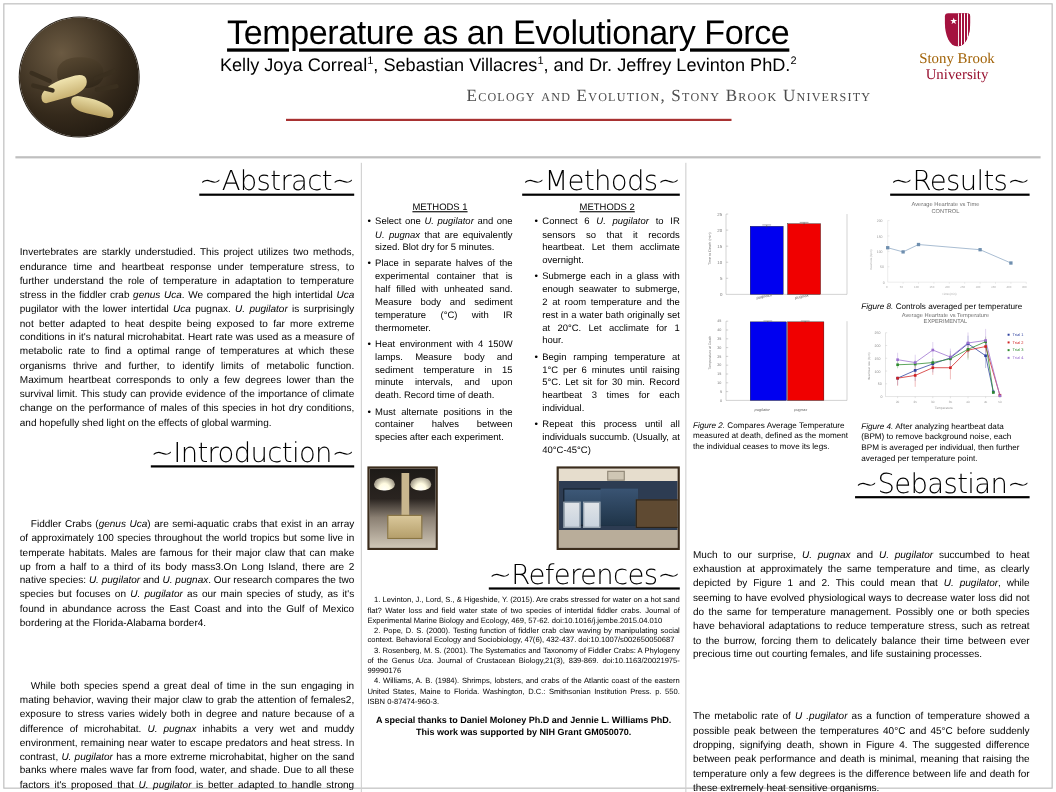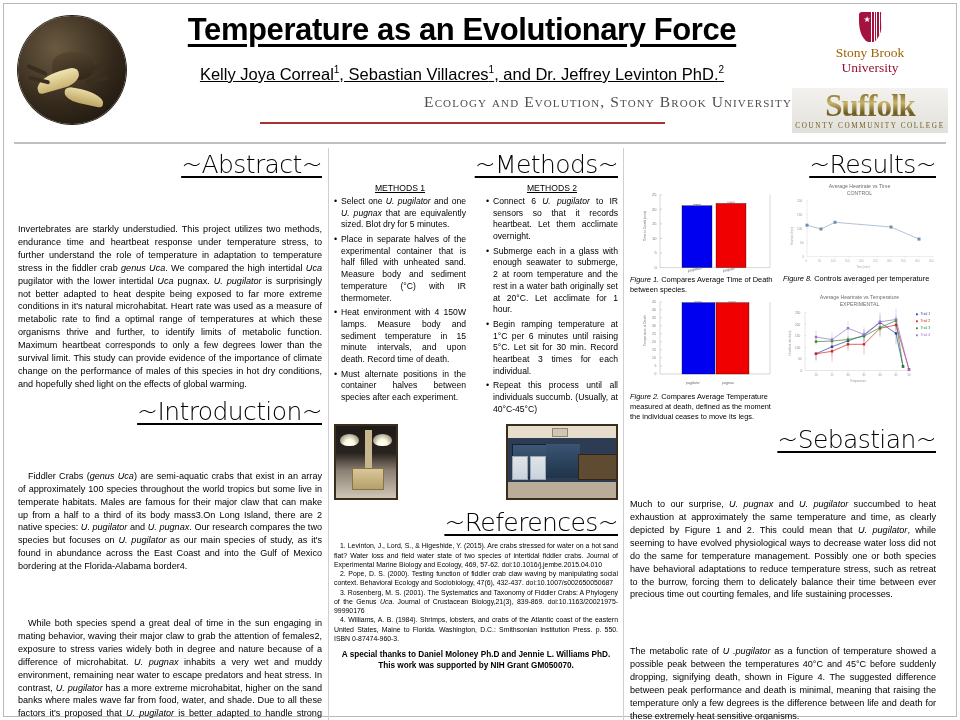--- a/index.html
+++ b/index.html
@@ -42,25 +42,25 @@
     position:absolute; left:34px; top:36px; width:42px; height:28px;
     background: linear-gradient(160deg,#5a4a33,#2d2417);
     border-radius: 46% 46% 40% 40%;
   }
   .crab-photo .leg {
     position:absolute; width:22px; height:4px; background:#3a2f1f; border-radius:3px;
   }
 
   .title-wrap { position:absolute; left:128px; top:8px; width:660px; text-align:center; }
   .poster-title {
-    font-size: 31px; font-weight: bold; letter-spacing: -0.4px;
+    font-size: 31px; font-weight: normal; letter-spacing: -0.4px;
     text-decoration: underline; text-underline-offset: 4px;
     white-space: nowrap;
   }
-  .authors { font-size: 16.5px; margin-top: 16px; text-decoration: underline; }
+  .authors { font-size: 16.5px; margin-top: 2px; }
   .authors sup { font-size: 10px; }
   .affil {
     font-family: "Liberation Serif", serif;
     font-size: 15.5px; letter-spacing: 1.1px; color: #4d4d4d;
     margin-top: 9px; font-variant: small-caps; text-align: right;
   }
   .title-rule {
     width: 405px; height: 2px; background: #a83232;
     margin: 11px auto 0;
   }
@@ -238,24 +238,20 @@
     <div class="logos">
       <div class="sb-logo">
         <div class="sb-shield">
           <div class="rays"></div>
             <div class="star">★</div>
         </div>
         <div class="sb-name">
           <div class="l1">Stony Brook</div>
           <div class="l2">University</div>
         </div>
-      </div>
-      <div class="suffolk">
-        <div class="big">Suffolk</div>
-        <div class="small">COUNTY COMMUNITY COLLEGE</div>
       </div>
     </div>
   </div>
 
   <div class="header-rule"></div>
 
   <div class="cols">
 
     <div class="col col-left">
 
@@ -368,21 +364,20 @@
                   <line x1="63" y1="21.5" x2="71" y2="21.5"></line>
                 <line x1="101" y1="19.2" x2="101" y2="21.7"></line>
                   <line x1="97" y1="19.2" x2="105" y2="19.2"></line>
               </g>
               <g font-size="3.8" fill="#666" font-style="italic" font-family="Liberation Sans, sans-serif">
                 <text x="58" y="89" transform="rotate(-12 58 89)">pugilator</text>
                 <text x="93" y="89" transform="rotate(-12 93 89)">pugnax</text>
               </g>
             </svg>
           </div>
-          <div class="fig-cap"><span class="fignum">Figure 1.</span><span> Compares Average Time of Death between species.</span></div>
         </div>
 
         <div class="fig-cell">
           <div class="chart">
             <div class="chart-title">Average Heartrate vs Time</div>
             <div class="chart-title">CONTROL</div>
             <svg width="155" height="76" viewBox="0 0 155 76">
               <g font-family="Liberation Sans, sans-serif" font-size="3.2" fill="#999">
                 <text x="14" y="6">200</text>
                   <text x="14" y="20">150</text>
@@ -606,20 +601,21 @@
                 <text x="137.5" y="8.4" fill="#2b3f9e">Trial 1</text>
                 <rect x="133" y="13.4" width="1.8" height="1.8" fill="#d02222"></rect>
                 <text x="137.5" y="15.4" fill="#d02222">Trial 2</text>
                 <rect x="133" y="20.4" width="1.8" height="1.8" fill="#2e8b2e"></rect>
                 <text x="137.5" y="22.4" fill="#2e8b2e">Trial 3</text>
                 <rect x="133" y="27.4" width="1.8" height="1.8" fill="#9b6fcf"></rect>
                 <text x="137.5" y="29.4" fill="#9b6fcf">Trial 4</text>
               </g>
             </svg>
           </div>
+          <div class="fig-cap"><span class="fignum">Figure 4.</span><span> After analyzing heartbeat data (BPM) to remove background noise, each BPM is averaged per individual, then further averaged per temperature point.</span></div>
         </div>
       </div>
 
       <div class="sec-head" style="margin-top:4px;">
         <span>~Sebastian~</span>
       </div>
       <p class="body-text">Much to our surprise, <i>U. pugnax</i> and <i>U. pugilator</i> succumbed to heat exhaustion at approximately the same temperature and time, as clearly depicted by Figure 1 and 2. This could mean that <i>U. pugilator</i>, while seeming to have evolved physiological ways to decrease water loss did not do the same for temperature management. Possibly one or both species have behavioral adaptations to reduce temperature stress, such as retreat to the burrow, forcing them to delicately balance their time between ever precious time out courting females, and life sustaining processes.</p>
       <p class="body-text">The metabolic rate of <i>U .pugilator</i> as a function of temperature showed a possible peak between the temperatures 40°C and 45°C before suddenly dropping, signifying death, shown in Figure 4. The suggested difference between peak performance and death is minimal, meaning that raising the temperature only a few degrees is the difference between life and death for these extremely heat sensitive organisms.</p>
     </div>
   </div>

